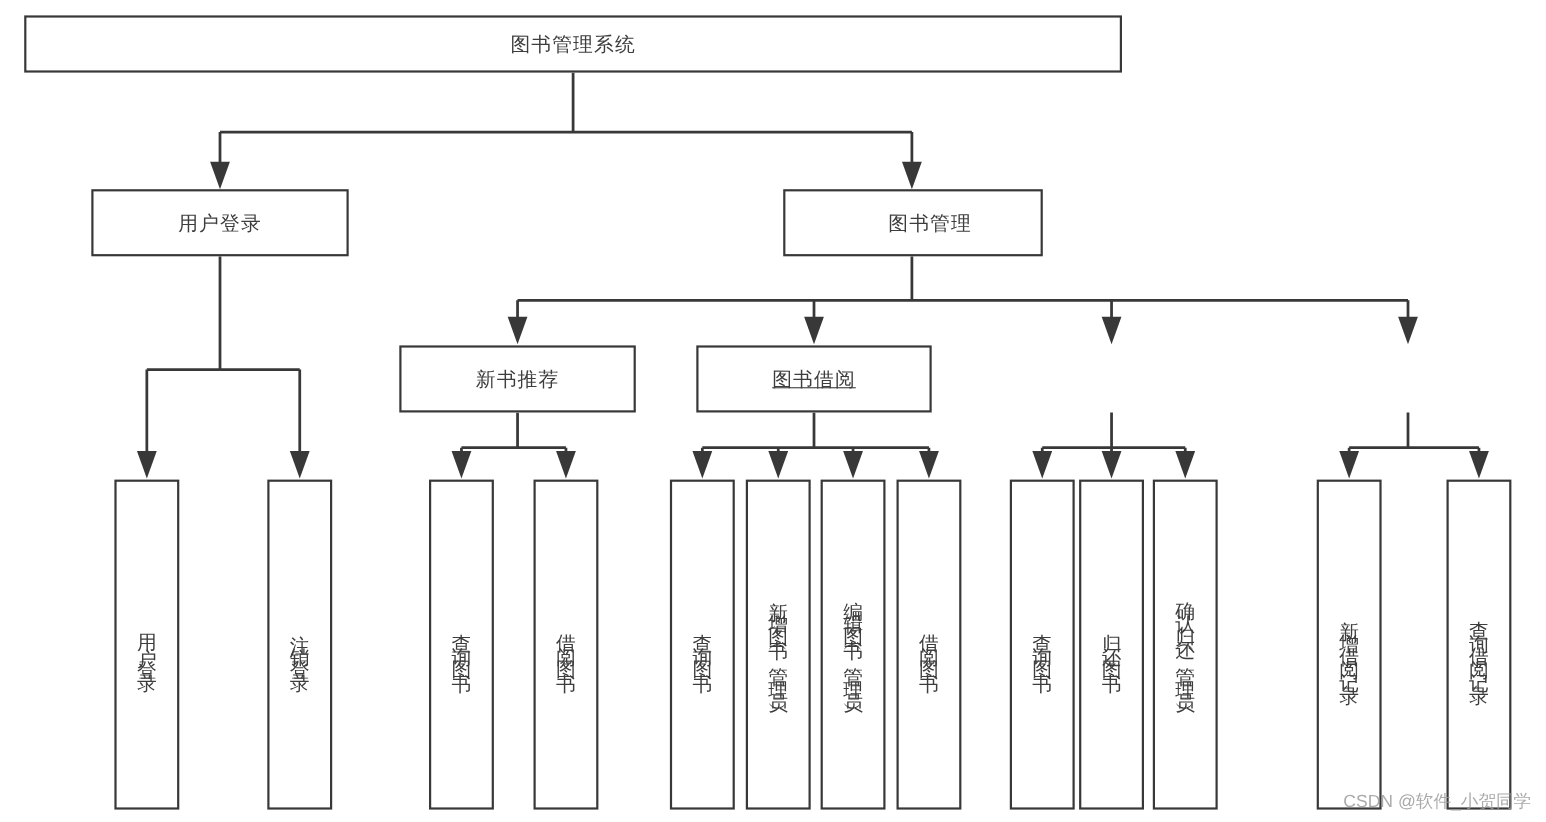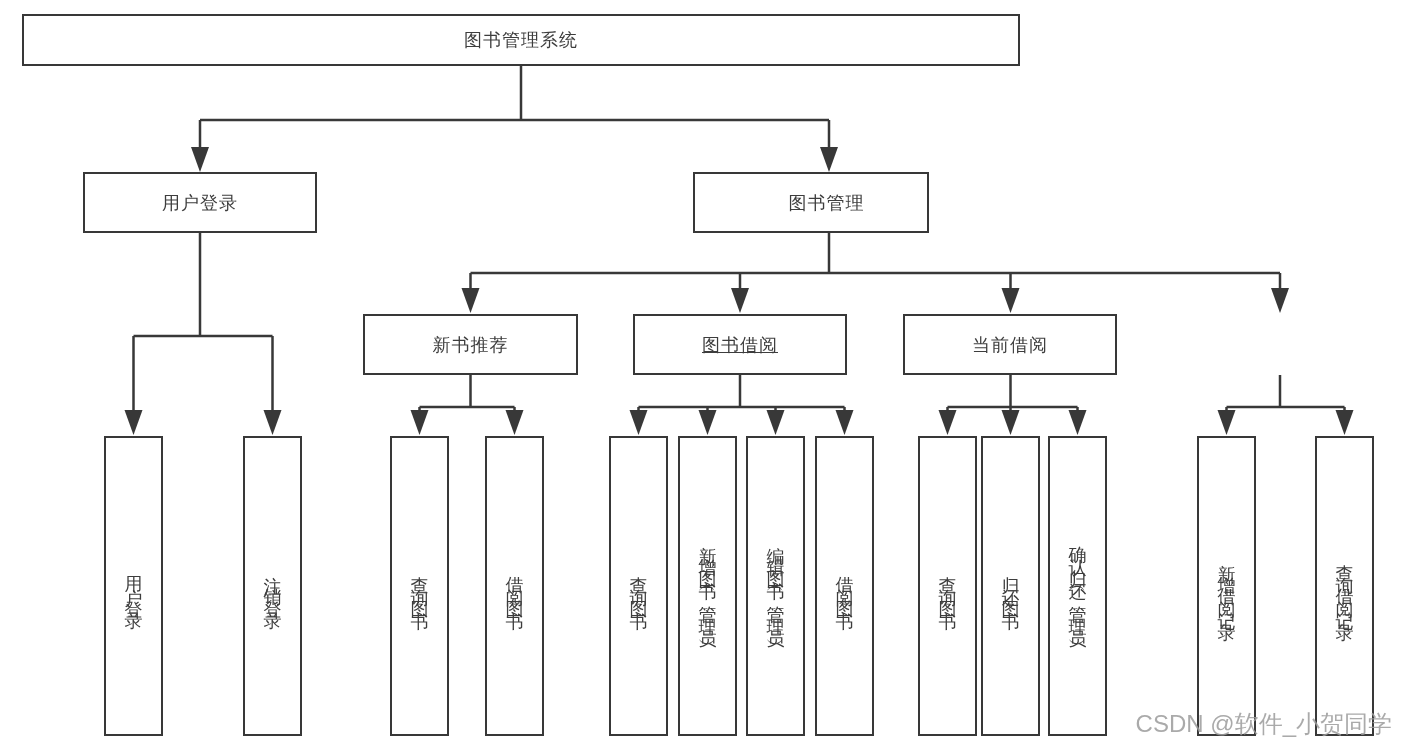--- a/index.html
+++ b/index.html
@@ -44,21 +44,21 @@
     height: 300px;
     writing-mode: vertical-rl;
     text-orientation: mixed;
     letter-spacing: 12px;
     line-height: 1;
   }
   .watermark {
     position: absolute;
     right: 13px;
     bottom: 7px;
-    font-size: 24px;
+    font-size: 16px;
     color: var(--watermark);
     opacity: 0.85;
     z-index: 3;
     white-space: nowrap;
   }
 </style>
 </head>
 <body>
 
 <div class="canvas">
@@ -95,25 +95,24 @@
       <polygon points="1001.5,410 1019.5,410 1010.5,435"></polygon>
       <polygon points="1068.5,410 1086.5,410 1077.5,435"></polygon>
       <polygon points="1217.5,410 1235.5,410 1226.5,435"></polygon>
       <polygon points="1335.5,410 1353.5,410 1344.5,435"></polygon>
     </g>
   </svg>
 
   <div class="box hbox" style="left:22px; top:14px; width:998px; height:52px;">图书管理系统</div>
 
   <div class="box hbox" style="left:83px; top:172px; width:234px; height:61px;">用户登录</div>
-  <div class="box hbox" style="left:693px; top:172px; width:236px; height:61px;padding-left:31px;">图书管理</div>
+  <div class="box hbox" style="left:712px; top:172px; width:236px; height:61px;padding-left:31px;">图书管理</div>
 
   <div class="box hbox" style="left:363px; top:314px; width:215px; height:61px;">新书推荐</div>
   <div class="box hbox" style="left:633px; top:314px; width:214px; height:61px;text-decoration:underline;">图书借阅</div>
-  <div class="box hbox" style="left:903px; top:314px; width:214px; height:61px;">当前借阅</div>
 
   <div class="box vbox" style="left:104px;">用户登录</div>
   <div class="box vbox" style="left:243px;">注销登录</div>
 
   <div class="box vbox" style="left:390px;">查询图书</div>
   <div class="box vbox" style="left:485px;">借阅图书</div>
 
   <div class="box vbox" style="left:609px;">查询图书</div>
   <div class="box vbox" style="left:678px;">新增图书（管理员）</div>
   <div class="box vbox" style="left:746px;">编辑图书（管理员）</div>

